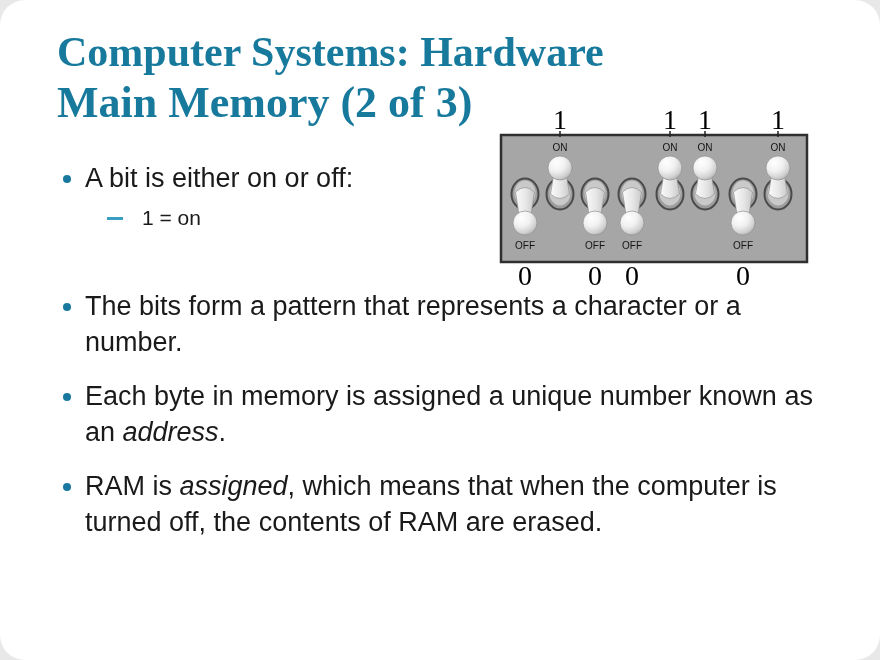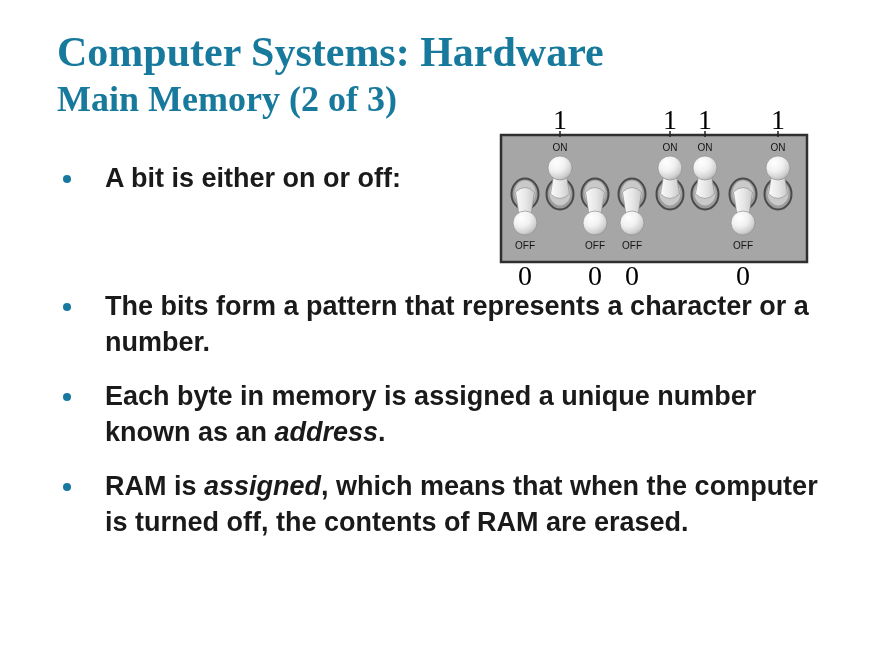--- a/index.html
+++ b/index.html
@@ -3,53 +3,54 @@
 <meta charset="utf-8">
 <style>
   html,body { margin:0; padding:0; background:#e8e8e8; }
   .slide {
     position: relative;
     width: 880px; height: 660px;
     background: #ffffff;
     overflow: hidden;
     font-family: "Liberation Sans", sans-serif;
     color: #1a1a1a;
+    border-radius: 25px;
   }
   .title {
     position: absolute; left: 57px; top: 31px; margin: 0;
     font-family: "Liberation Serif", serif;
     font-weight: bold;
     font-size: 42px; line-height: 1.0;
     color: var(--accent, #17799c);
     white-space: nowrap;
   }
   .subtitle {
     position: absolute; left: 57px; top: 81px; margin: 0;
     font-family: "Liberation Serif", serif;
     font-weight: bold;
-    font-size: 36px; line-height: 1.0;
+    font-size: 44px; line-height: 1.0;
     color: var(--accent, #17799c);
     white-space: nowrap;
   }
   .diagram {
     position: absolute; left: 498px; top: 110px;
     width: 316px; height: 180px;
   }
   .diagram svg { overflow: visible; display:block; }
 
   .bullet-l1 {
     position: absolute; left: 63px;
     display: flex; align-items: flex-start;
     font-size: 27px; line-height: 36px;
   }
   .bullet-l1 .dot {
     flex: 0 0 8px; width: 8px; height: 8px; border-radius: 50%;
     background: #1878a0; margin-top: 15px;
   }
-  .bullet-l1 .btext { margin-left: 34px; width: 738px; font-weight: bold; }
+  .bullet-l1 .btext { margin-left: 14px; width: 738px; }
 
   .bullet-l2 {
     position: absolute; left: 107px;
     display: flex; align-items: flex-start;
     font-size: 21px; line-height: 30px;
   }
   .bullet-l2 .dash {
     flex: 0 0 16px; width: 16px; height: 3px;
     background: #3a9ec2; margin-top: 14px;
   }
@@ -150,20 +151,24 @@
           <line x1="280" y1="21" x2="280" y2="27" stroke="#222222" stroke-width="1.5"></line>
         </g>
       </svg>
   </div>
 
   <div class="bullet-l1" style="top:160px">
     <span class="dot"></span>
     <div class="btext">A bit is either on or off:</div>
   </div>
 
+  <div class="bullet-l2" style="top:203px">
+    <span class="dash"></span>
+    <div class="btext">1 = on</div>
+  </div>
 
 
   <div class="bullet-l1" style="top:378px">
     <span class="dot"></span>
     <div class="btext"><span>Each byte in memory is assigned a unique number known as an </span><em>address</em><span>.</span></div>
   </div>
 
   <div class="bullet-l1" style="top:288px">
     <span class="dot"></span>
     <div class="btext">The bits form a pattern that represents a character or a number.</div>

